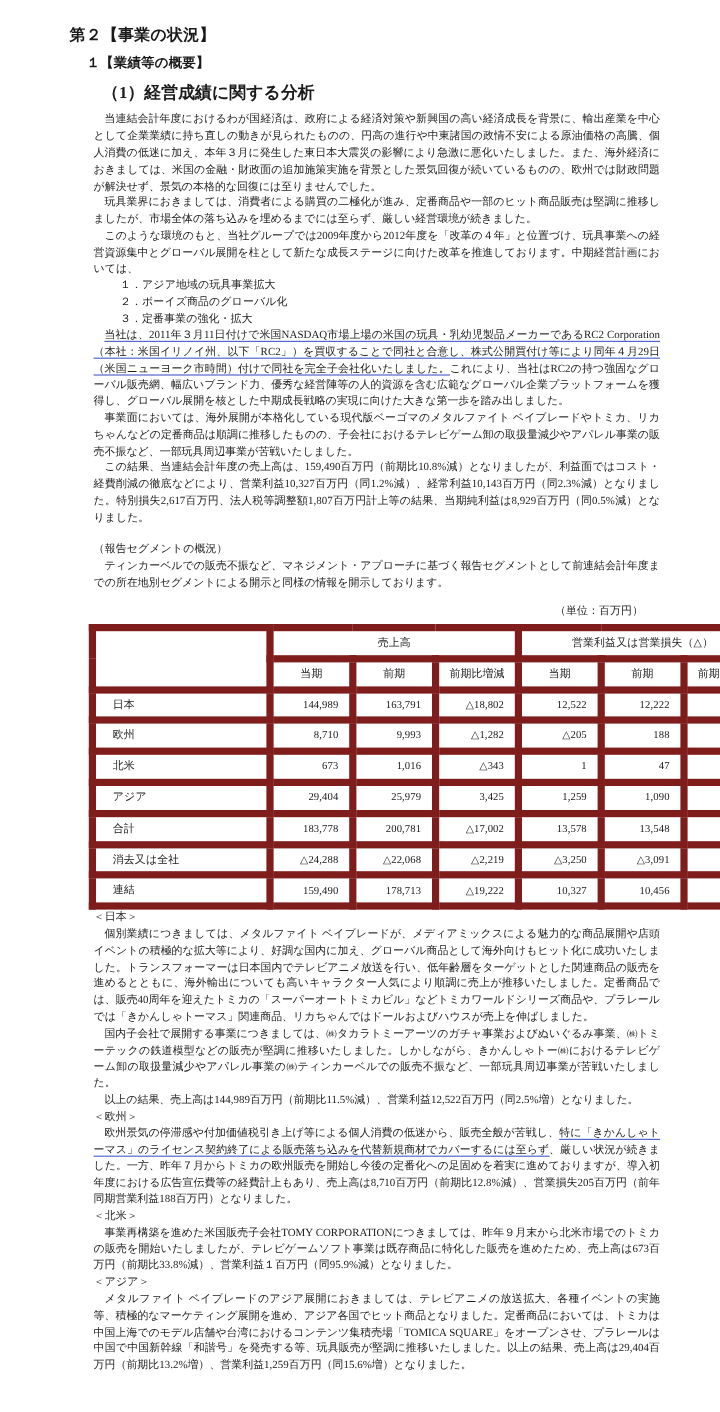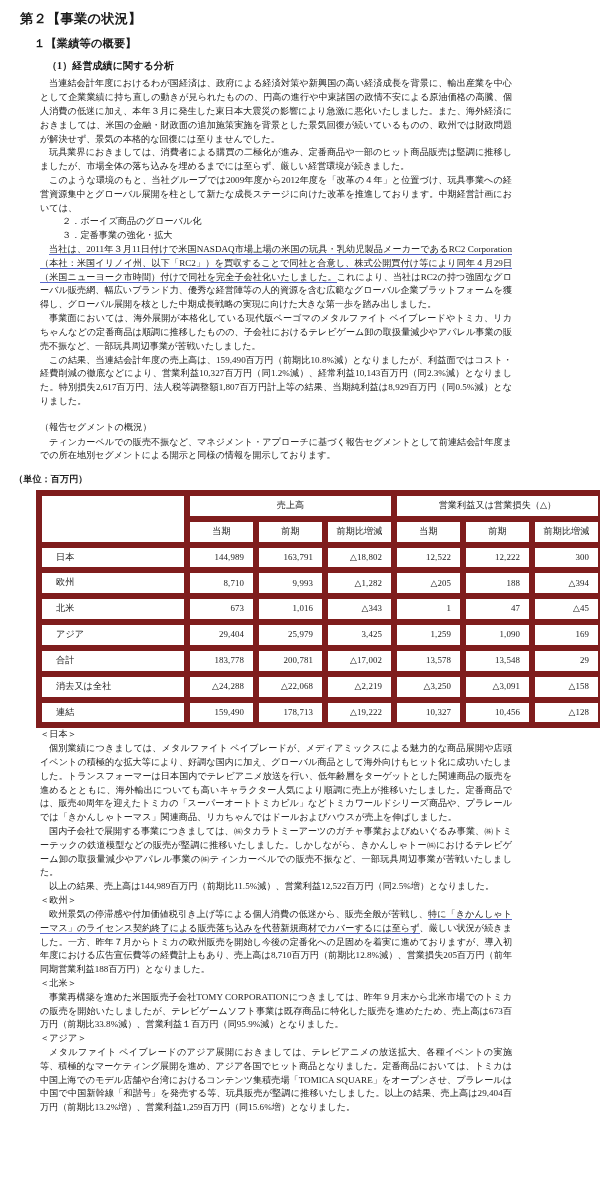--- a/index.html
+++ b/index.html
@@ -14,37 +14,38 @@
     font-family: "Liberation Serif", "DejaVu Serif", serif;
     color: #1a1a1a;
     font-size: 9.1px;
     line-height: 1.52;
     overflow: hidden;
     position: relative;
   }
   .page {
     box-sizing: border-box;
     width: 528px;
-    padding: 9px 14px 0 14px;
+    padding: 19px 14px 0 14px;
+    margin-left: 38px;
   }
 
   
   .h-chapter {
     font-size: 13.2px;
     font-weight: bold;
     letter-spacing: 0.3px;
     margin: 0 0 6px 6px;
   }
   .h-section {
     font-size: 11.2px;
     letter-spacing: 0.2px;
     margin: 0 0 6px 20px;
   }
   .h-sub {
-    font-size: 10px;
+    font-size: 14px;
     margin: 0 0 4px 33px;
     letter-spacing: 0.1px;
   }
   .h-seg {
     margin: 0 0 1px 26px;
     letter-spacing: 0.1px;
   }
   .h-region {
     margin: 0 0 0 26px;
     letter-spacing: 0.1px;
@@ -60,25 +61,24 @@
     letter-spacing: 0.02px;
   }
   p.para.noindent { text-indent: 0; }
 
   .list-item {
     margin: 0 0 0 48px;
     letter-spacing: 0.1px;
   }
 
   .unit-line {
-    text-align: left;
+    text-align: right;
     padding-right: 16px;
     margin: 10px 0 3px 0;
     letter-spacing: 0.1px;
-    font-weight: bold;
   }
 
   
   .ul-blue {
     text-decoration: none;
     border-bottom: 1px solid #5566cc;
     padding-bottom: 0px;
     box-decoration-break: clone;
     -webkit-box-decoration-break: clone;
   }
@@ -123,20 +123,21 @@
 <div class="page">
 
   <h1 class="h-chapter">第２【事業の状況】</h1>
   <h2 class="h-section">１【業績等の概要】</h2>
   <h3 class="h-sub">（1）経営成績に関する分析</h3>
 
   <p class="para">当連結会計年度におけるわが国経済は、政府による経済対策や新興国の高い経済成長を背景に、輸出産業を中心として企業業績に持ち直しの動きが見られたものの、円高の進行や中東諸国の政情不安による原油価格の高騰、個人消費の低迷に加え、本年３月に発生した東日本大震災の影響により急激に悪化いたしました。また、海外経済におきましては、米国の金融・財政面の追加施策実施を背景とした景気回復が続いているものの、欧州では財政問題が解決せず、景気の本格的な回復には至りませんでした。</p>
   <p class="para">玩具業界におきましては、消費者による購買の二極化が進み、定番商品や一部のヒット商品販売は堅調に推移しましたが、市場全体の落ち込みを埋めるまでには至らず、厳しい経営環境が続きました。</p>
   <p class="para">このような環境のもと、当社グループでは2009年度から2012年度を「改革の４年」と位置づけ、玩具事業への経営資源集中とグローバル展開を柱として新たな成長ステージに向けた改革を推進しております。中期経営計画においては、</p>
 
+  <div class="list-item">１．アジア地域の玩具事業拡大</div>
   <div class="list-item">２．ボーイズ商品のグローバル化</div>
   <div class="list-item">３．定番事業の強化・拡大</div>
 
 
   <p class="para"><span class="ul-blue">当社は、2011年３月11日付けで米国NASDAQ市場上場の米国の玩具・乳幼児製品メーカーであるRC2 Corporation</span><span class="ul-blue">（本社：米国イリノイ州、以下「RC2」）を買収することで同社と合意し、株式公開買付け等により同年４月29日</span><span class="ul-blue">（米国ニューヨーク市時間）付けで同社を完全子会社化いたしました。</span><span>これにより、当社はRC2の持つ強固なグローバル販売網、幅広いブランド力、優秀な経営陣等の人的資源を含む広範なグローバル企業プラットフォームを獲得し、グローバル展開を核とした中期成長戦略の実現に向けた大きな第一歩を踏み出しました。</span></p>
 
   <p class="para">事業面においては、海外展開が本格化している現代版ベーゴマのメタルファイト ベイブレードやトミカ、リカちゃんなどの定番商品は順調に推移したものの、子会社におけるテレビゲーム卸の取扱量減少やアパレル事業の販売不振など、一部玩具周辺事業が苦戦いたしました。</p>
   <p class="para">この結果、当連結会計年度の売上高は、159,490百万円（前期比10.8%減）となりましたが、利益面ではコスト・経費削減の徹底などにより、営業利益10,327百万円（同1.2%減）、経常利益10,143百万円（同2.3%減）となりました。特別損失2,617百万円、法人税等調整額1,807百万円計上等の結果、当期純利益は8,929百万円（同0.5%減）となりました。</p>
 
   <div class="sp-12"></div>

